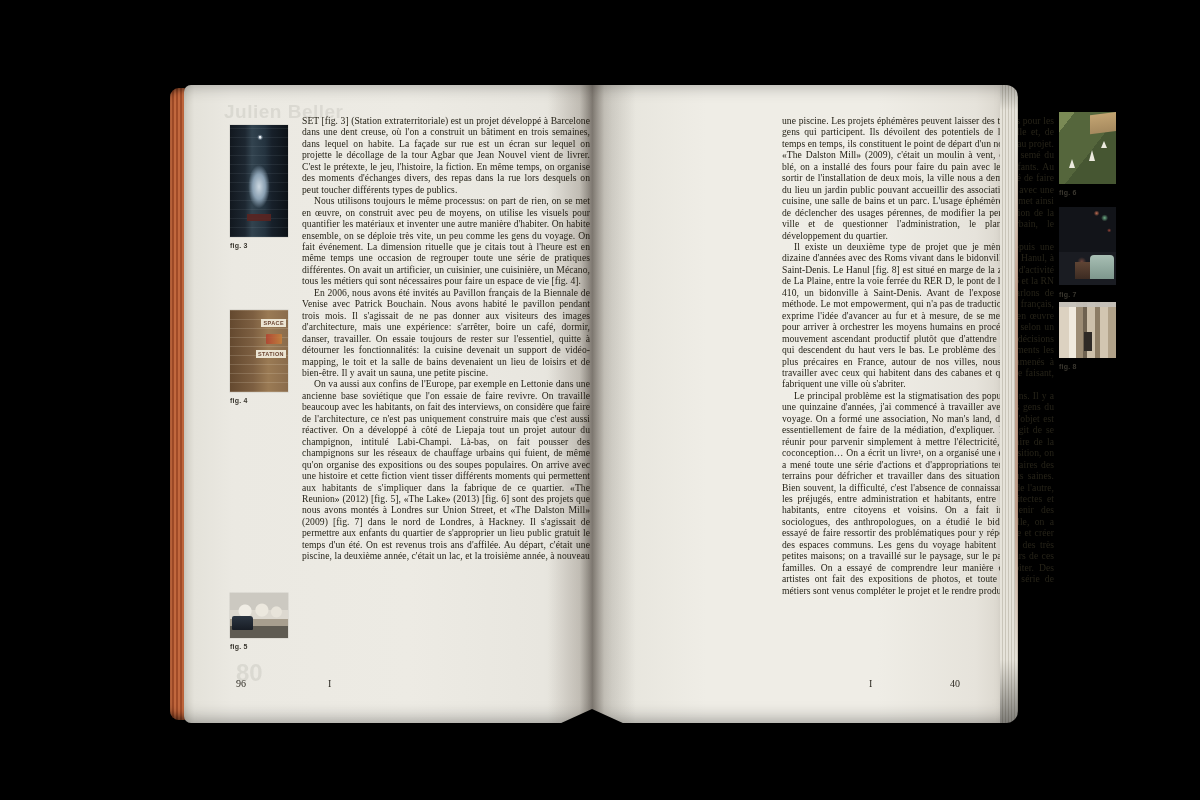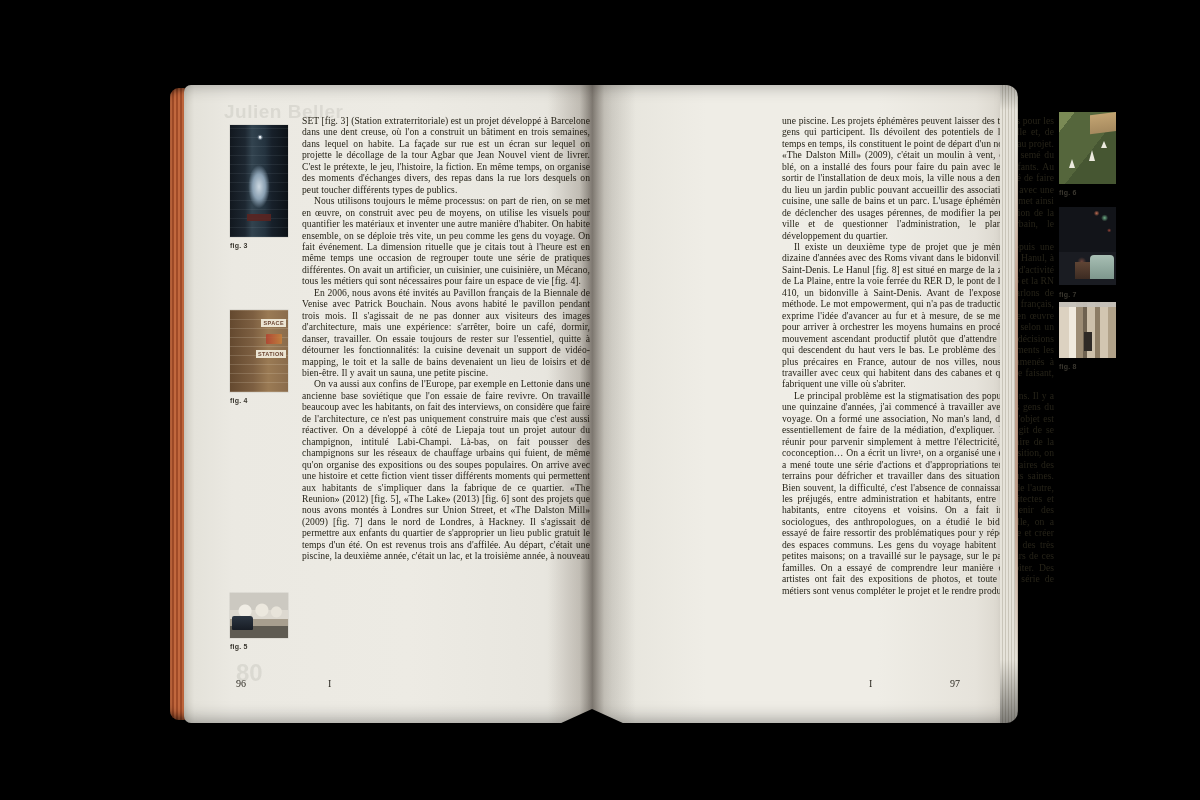--- a/index.html
+++ b/index.html
@@ -218,21 +218,21 @@
     </div>
 
     <div class="figure fig8" style="left:467px;top:217px;width:57px;height:75px;">
       <div class="photo">
         <span class="bin"></span>
       </div>
       <div class="fig-label" style="top:61px;">fig. 8</div>
     </div>
 
     <div class="footer" style="left:277px;">I</div>
-    <div class="footer" style="left:358px;">97</div>
+    <div class="footer" style="left:358px;">40</div>
   </div>
 
   <div class="edge-right"></div>
   <div class="edge-right-tint"></div>
   <div class="gutter"></div>
   <div class="bottom-notch"></div>
 
 </div>
 
 </body></html>

